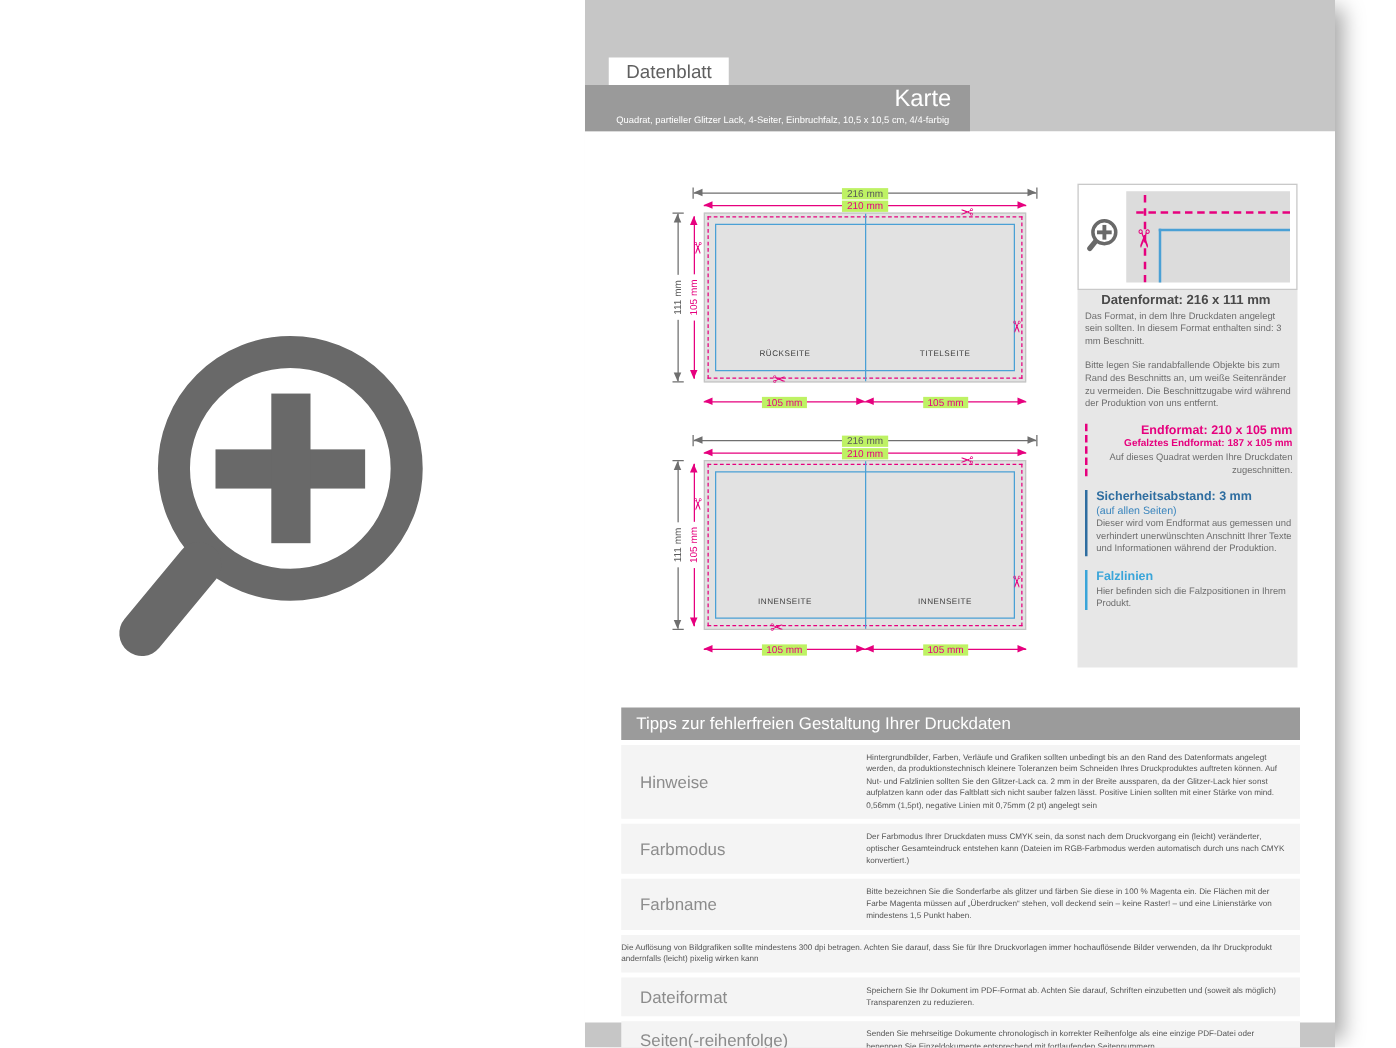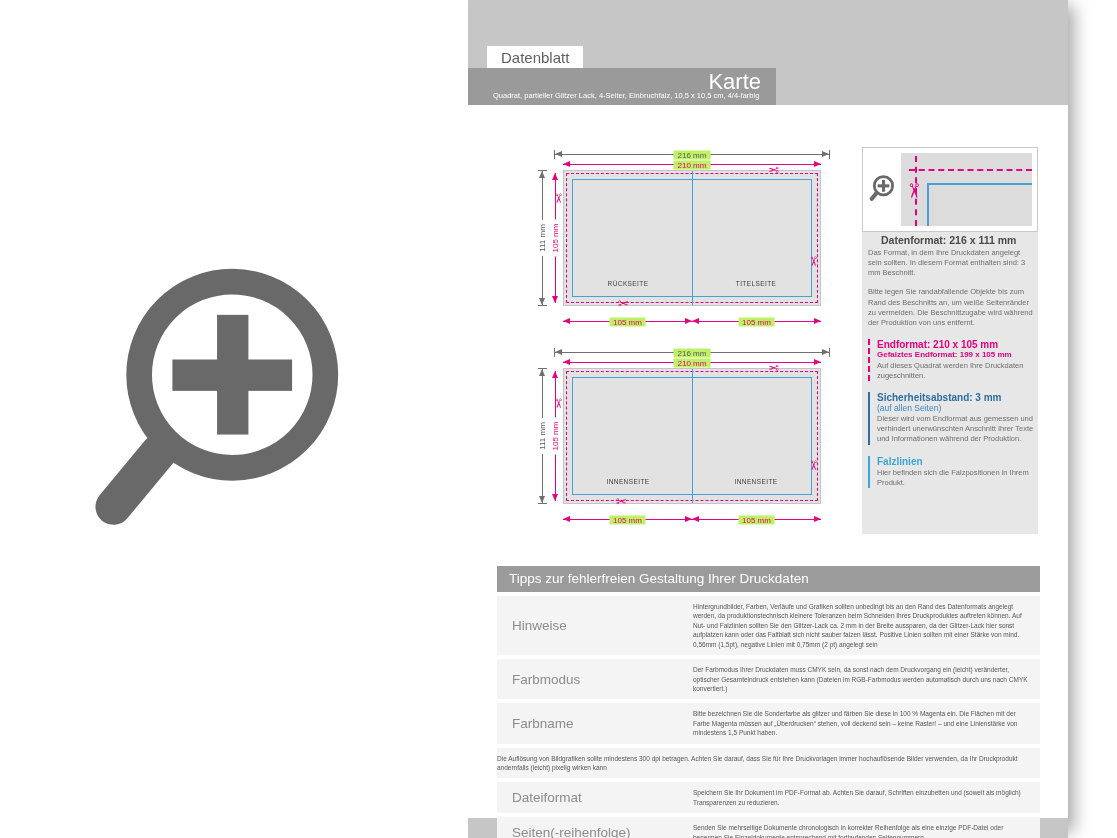--- a/index.html
+++ b/index.html
@@ -12,21 +12,21 @@
 
   
   .page { position:absolute; left:468px; top:0; width:600px; height:838px;
           background:#fff; box-shadow:12px 0 16px -6px rgba(0,0,0,.35); }
   .top-band { position:absolute; left:0; top:0; width:600px; height:105px; background:#c6c6c6; }
   .bottom-band { position:absolute; left:0; top:818px; width:600px; height:20px; background:#c6c6c6; }
 
   .tab-datenblatt { position:absolute; left:19px; top:46px; background:#fff;
                     padding:3px 14px 4px 14px; font-size:15px; color:#5f5f5f; }
   .title-bar { position:absolute; left:0; top:68px; width:308px; height:37px; background:#9a9a9a; }
-  .title-bar .title { position:absolute; right:15px; top:1px; color:#fff; font-size:22px; }
+  .title-bar .title { position:absolute; right:15px; top:1px; color:#fff; font-size:19px; }
   .title-bar .subtitle { position:absolute; left:25px; bottom:5px; color:#fff; font-size:7.5px; white-space:nowrap; }
 
   
   .dim-h { position:absolute; height:9px; }
   .dim-h.ticked { border-left:1px solid currentColor; border-right:1px solid currentColor; }
   .dim-h .ln { position:absolute; left:0; right:0; top:4px; height:1px; background:currentColor; }
   .dim-h .ln::before { content:""; position:absolute; left:0; top:-3px; width:0; height:0;
       border-style:solid; border-width:3.5px 7px 3.5px 0; border-color:transparent currentColor transparent transparent; }
   .dim-h .ln::after { content:""; position:absolute; right:0; top:-3px; width:0; height:0;
       border-style:solid; border-width:3.5px 0 3.5px 7px; border-color:transparent transparent transparent currentColor; }
@@ -70,21 +70,21 @@
   .d-dash-h { position:absolute; left:8px; right:0; top:16px; border-top:2px dashed #e6007e; }
   .d-dash-v { position:absolute; top:3px; bottom:0; left:14px; border-left:2px dashed #e6007e; }
   .d-blue { position:absolute; left:26px; top:30px; right:-2px; bottom:-2px;
             border-top:2px solid #4aa0d5; border-left:2px solid #4aa0d5; }
   .d-sc { left:5px; top:28px; font-size:20px; }
 
   .side-info { position:absolute; left:400px; top:234px; width:166px; }
   .side-info p { font-size:7.5px; line-height:1.35; color:#6e6e6e; margin-bottom:9px; }
   .s-title-dark { font-size:10.5px; font-weight:bold; color:#4a4a4a; margin-bottom:2px;padding-left:13px; }
   .s-block { padding-left:7px; margin-top:11px; }
-  .b-mag  { border-left:2px dashed #e6007e; }
+  .b-mag  { border-left:2px dashed #e6007e;text-align:right; }
   .b-blue { border-left:2px solid #2e6da0; }
   .b-lblue{ border-left:2px solid #3aa5d9; }
   .t-mag  { font-size:10px; font-weight:bold; color:#e6007e; }
   .st-mag { font-size:8px; font-weight:bold; color:#e6007e; margin-bottom:2px; }
   .t-blue { font-size:10px; font-weight:bold; color:#2e6da0; }
   .st-blue{ font-size:8.5px; color:#3a85bd; margin-bottom:1px; }
   .t-lblue{ font-size:10px; font-weight:bold; color:#3aa5d9; margin-bottom:1px; }
   .s-block p { margin-bottom:0; }
 
   
@@ -224,21 +224,21 @@
       </div>
     </div>
 
     <div class="side-info">
       <div class="s-title-dark">Datenformat: 216 x 111 mm</div>
       <p>Das Format, in dem Ihre Druckdaten angelegt sein sollten. In diesem Format enthalten sind: 3 mm Beschnitt.</p>
       <p>Bitte legen Sie randabfallende Objekte bis zum Rand des Beschnitts an, um weiße Seitenränder zu vermeiden. Die Beschnittzugabe wird während der Produktion von uns entfernt.</p>
 
       <div class="s-block b-mag">
         <div class="t-mag">Endformat: 210 x 105 mm</div>
-        <div class="st-mag">Gefalztes Endformat: 199 x 105 mm</div>
+        <div class="st-mag">Gefalztes Endformat: 187 x 105 mm</div>
         <p>Auf dieses Quadrat werden Ihre Druckdaten zugeschnitten.</p>
       </div>
 
       <div class="s-block b-blue">
         <div class="t-blue">Sicherheitsabstand: 3 mm</div>
         <div class="st-blue">(auf allen Seiten)</div>
         <p>Dieser wird vom Endformat aus gemessen und verhindert unerwünschten Anschnitt Ihrer Texte und Informationen während der Produktion.</p>
       </div>
 
       <div class="s-block b-lblue">

